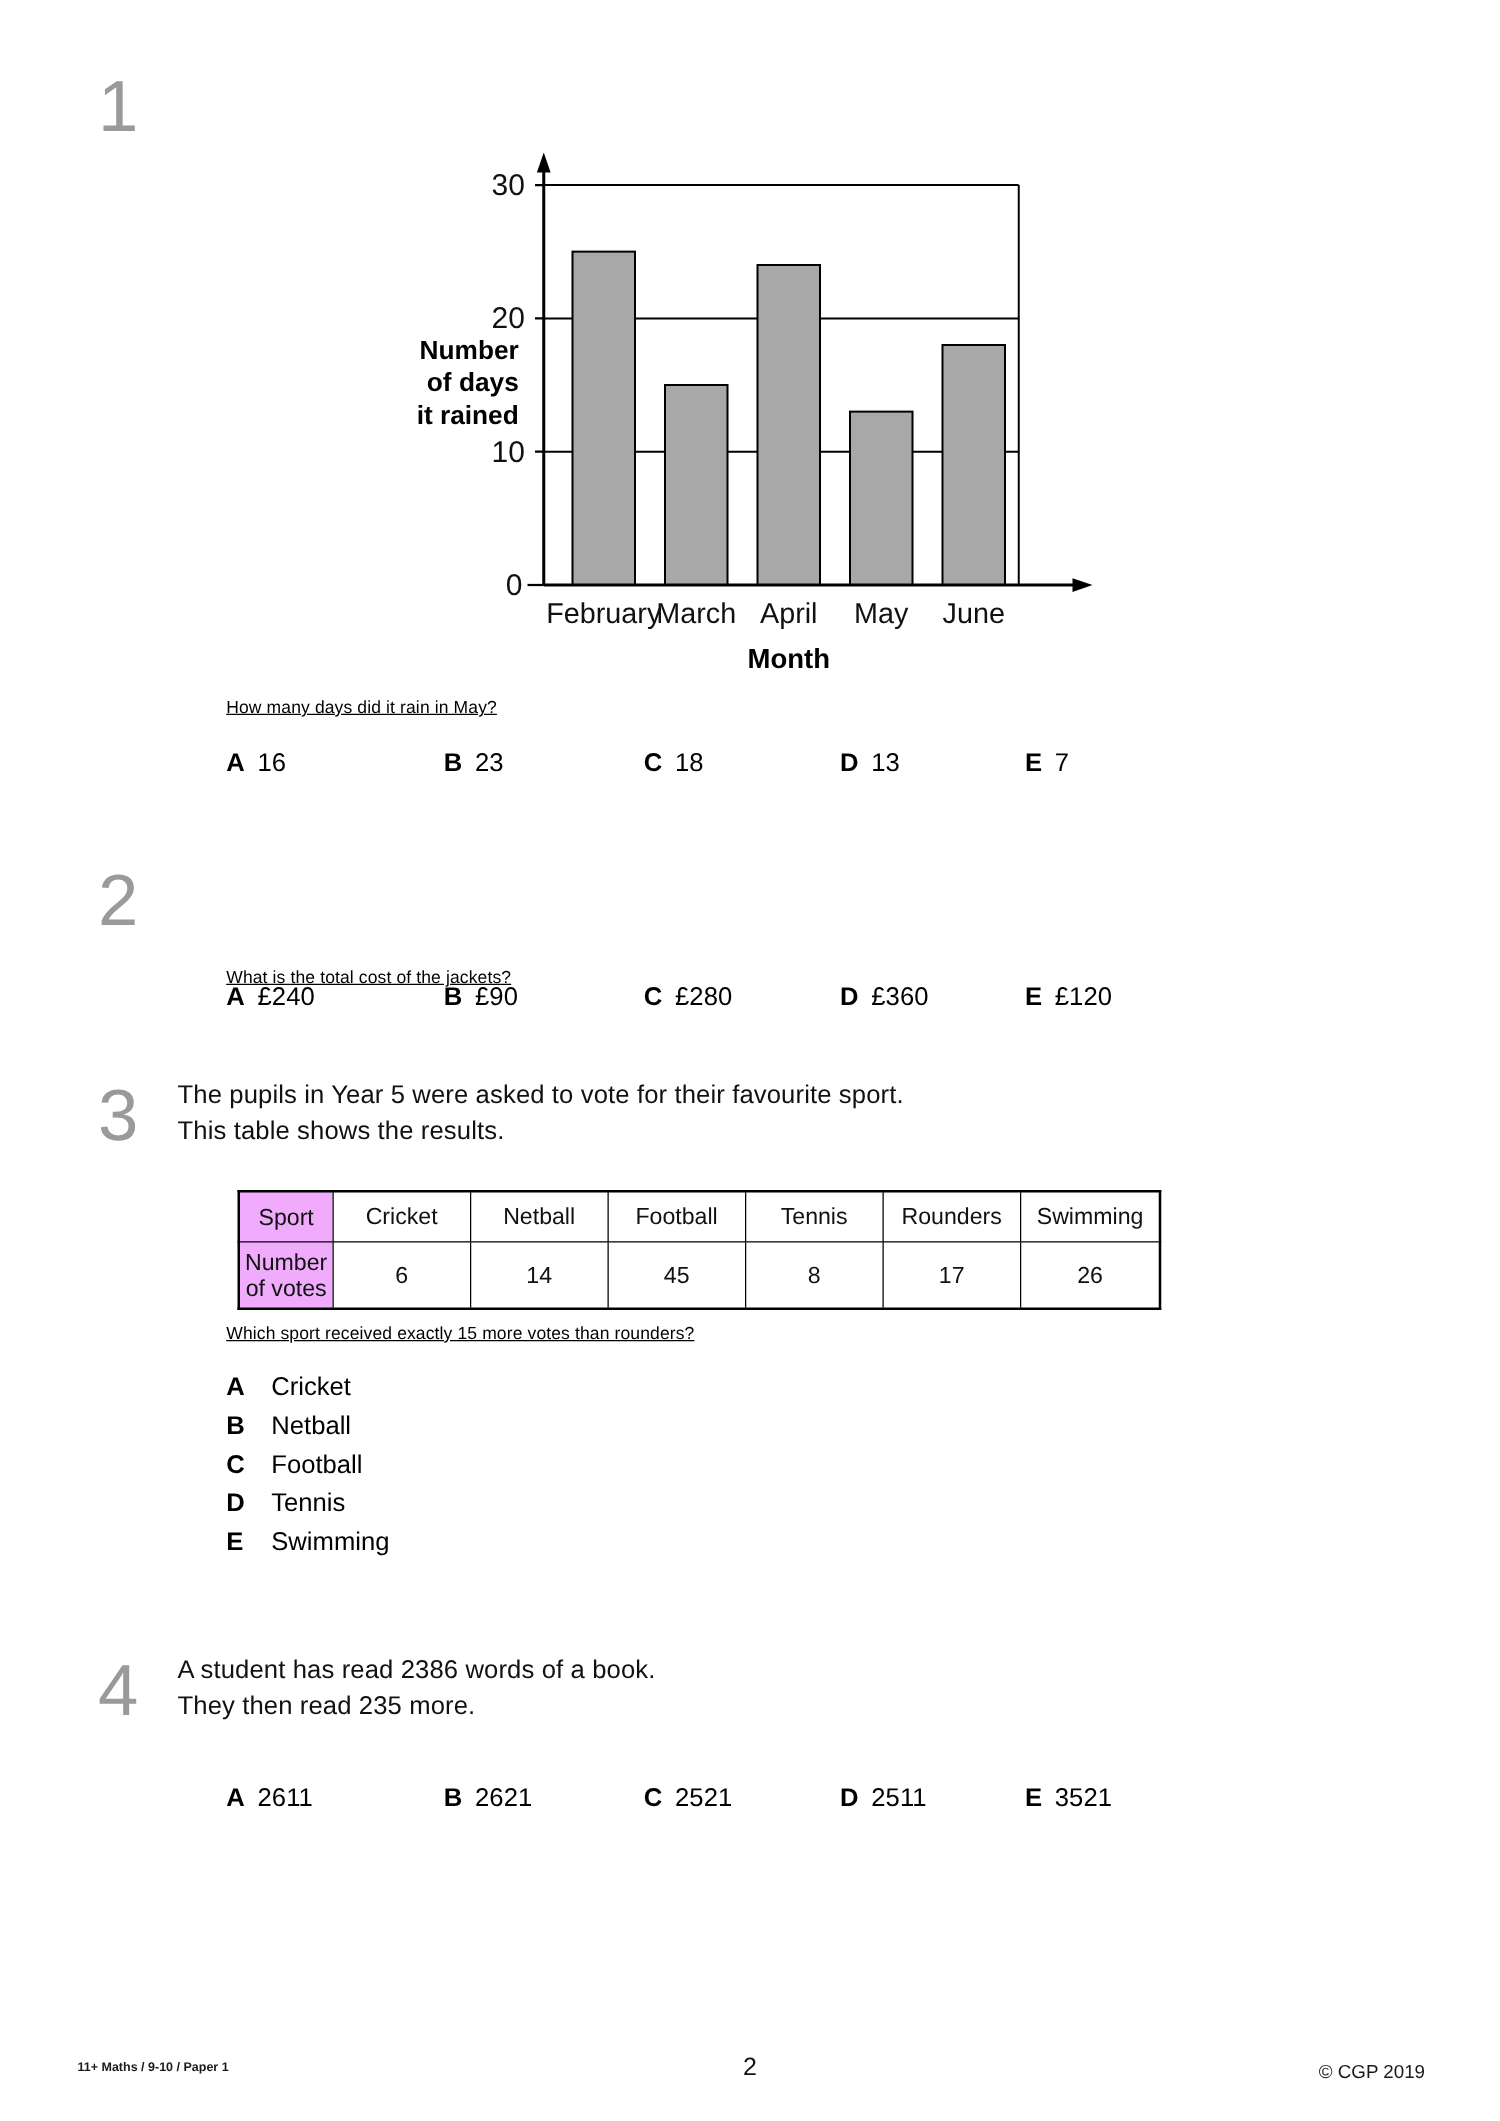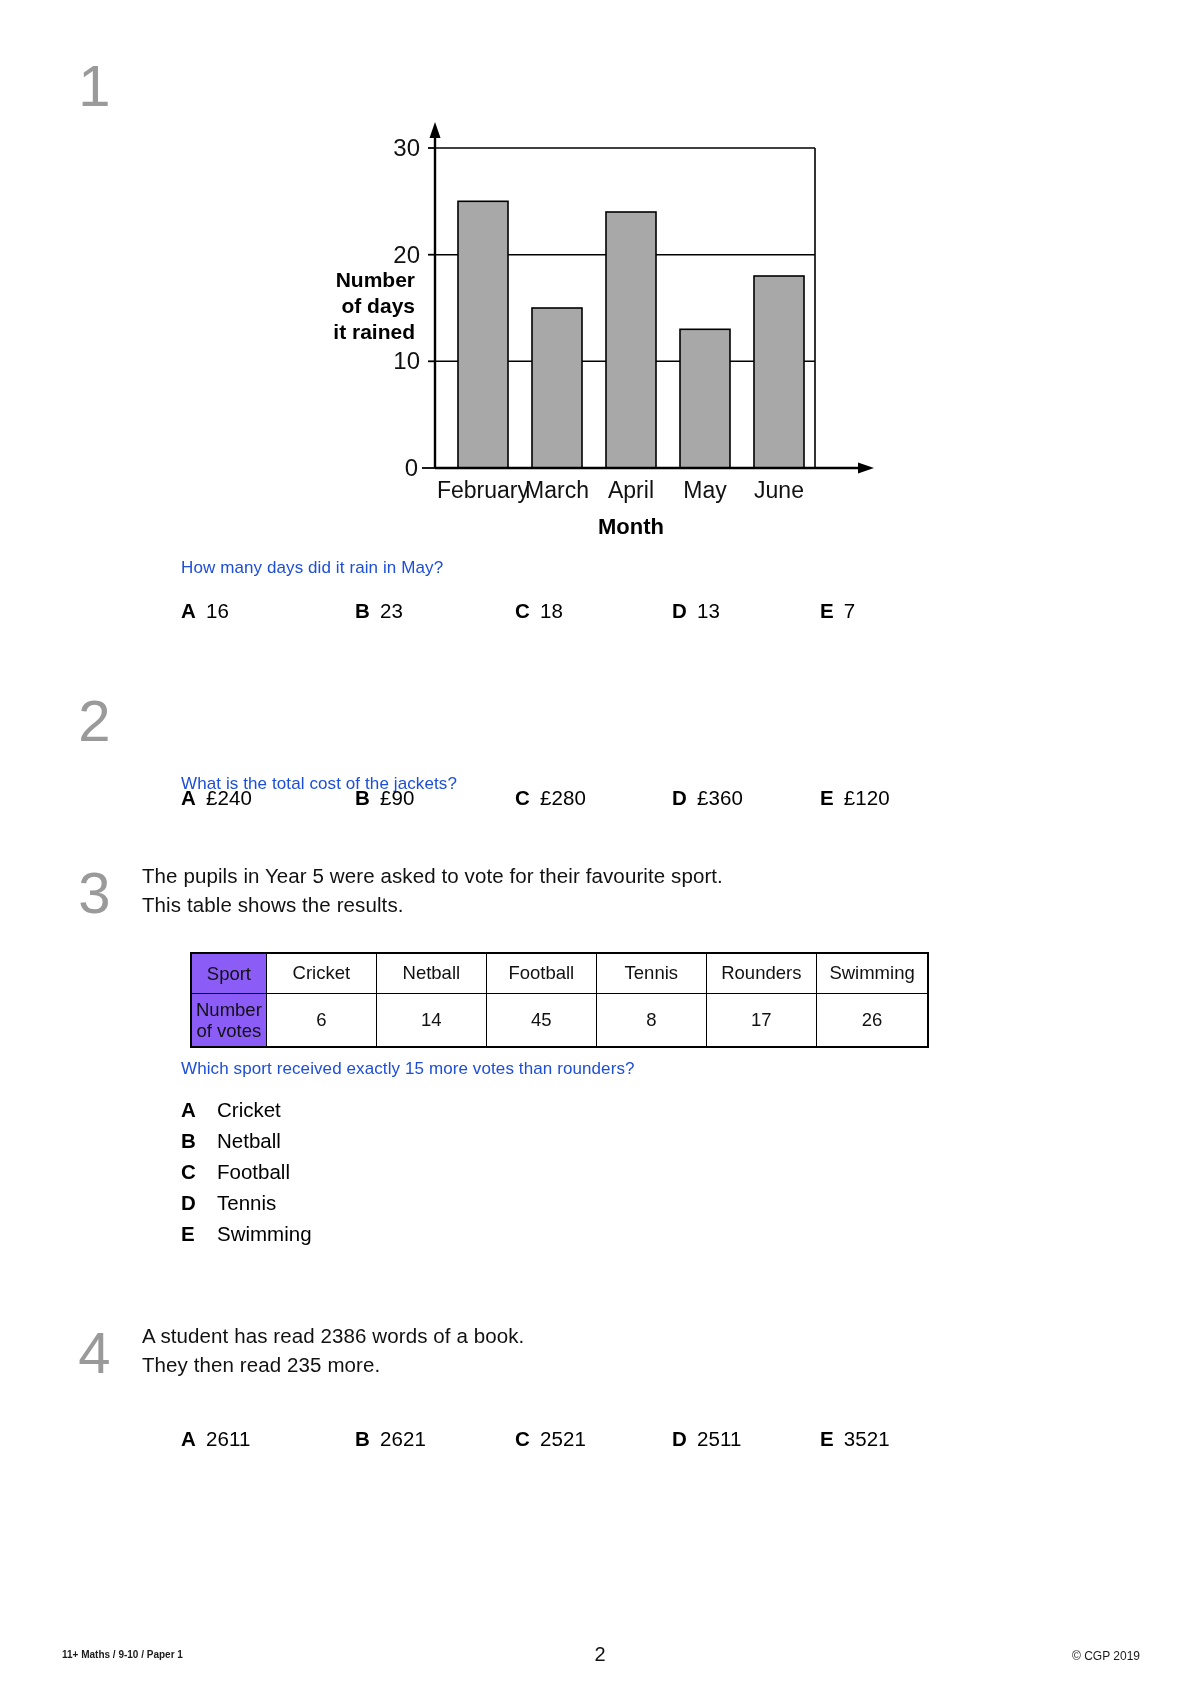--- a/index.html
+++ b/index.html
@@ -45,24 +45,25 @@
     padding-left: 12px;
   }
   .stem {
     font-size: 20.5px;
     line-height: 1.40;
     color: #111;
     letter-spacing: 0.1px;
   }
   .stem .line { display: block; }
   .subq {
-    font-size: 17px;
+    font-size: 14px;
     line-height: 1.40;
-    color: #1d4ed8;
+    color: #000000;
     letter-spacing: 0.1px;
+    text-decoration: underline;
   }
 
   
   .options-row {
     display: flex;
     font-size: 20.5px;
     letter-spacing: 0.1px;
   }
   .options-row .opt {
     display: flex;
@@ -112,41 +113,41 @@
   table.votes td {
     border: 1px solid #000;
     text-align: center;
     vertical-align: middle;
     font-size: 18.5px;
     padding: 5px 4px;
     height: 40px;
     color: #111;
   }
   table.votes td.hdr {
-    background: #8b5cf6;
+    background: #f0abfc;
     width: 68px;
     line-height: 1.15;
     font-size: 18.5px;
   }
   table.votes td.col { width: 110px; }
   table.votes td.col-wide { width: 112px; }
 
   
   .footer {
     position: absolute;
     left: 0;
     right: 0;
     bottom: 28px;
     height: 20px;
     font-size: 12.5px;
     color: #1a1a1a;
   }
   .footer .f-left  { position: absolute; left: 62px;  top: 0; font-weight: bold; font-size: 10px;}
   .footer .f-mid   { position: absolute; left: 0; right: 0; top: -6px; text-align: center; font-size: 20px; color:#111; }
-  .footer .f-right { position: absolute; right: 60px; top: 0; font-size: 12px; }
+  .footer .f-right { position: absolute; right: 60px; top: 0; font-size: 15px; }
 </style>
 </head>
 <body>
 
 <div class="page">
 
   <div class="question" style="position:absolute; left:58px; top:55px; width:1090px;">
     <div class="qnum">1</div>
   </div>
 

